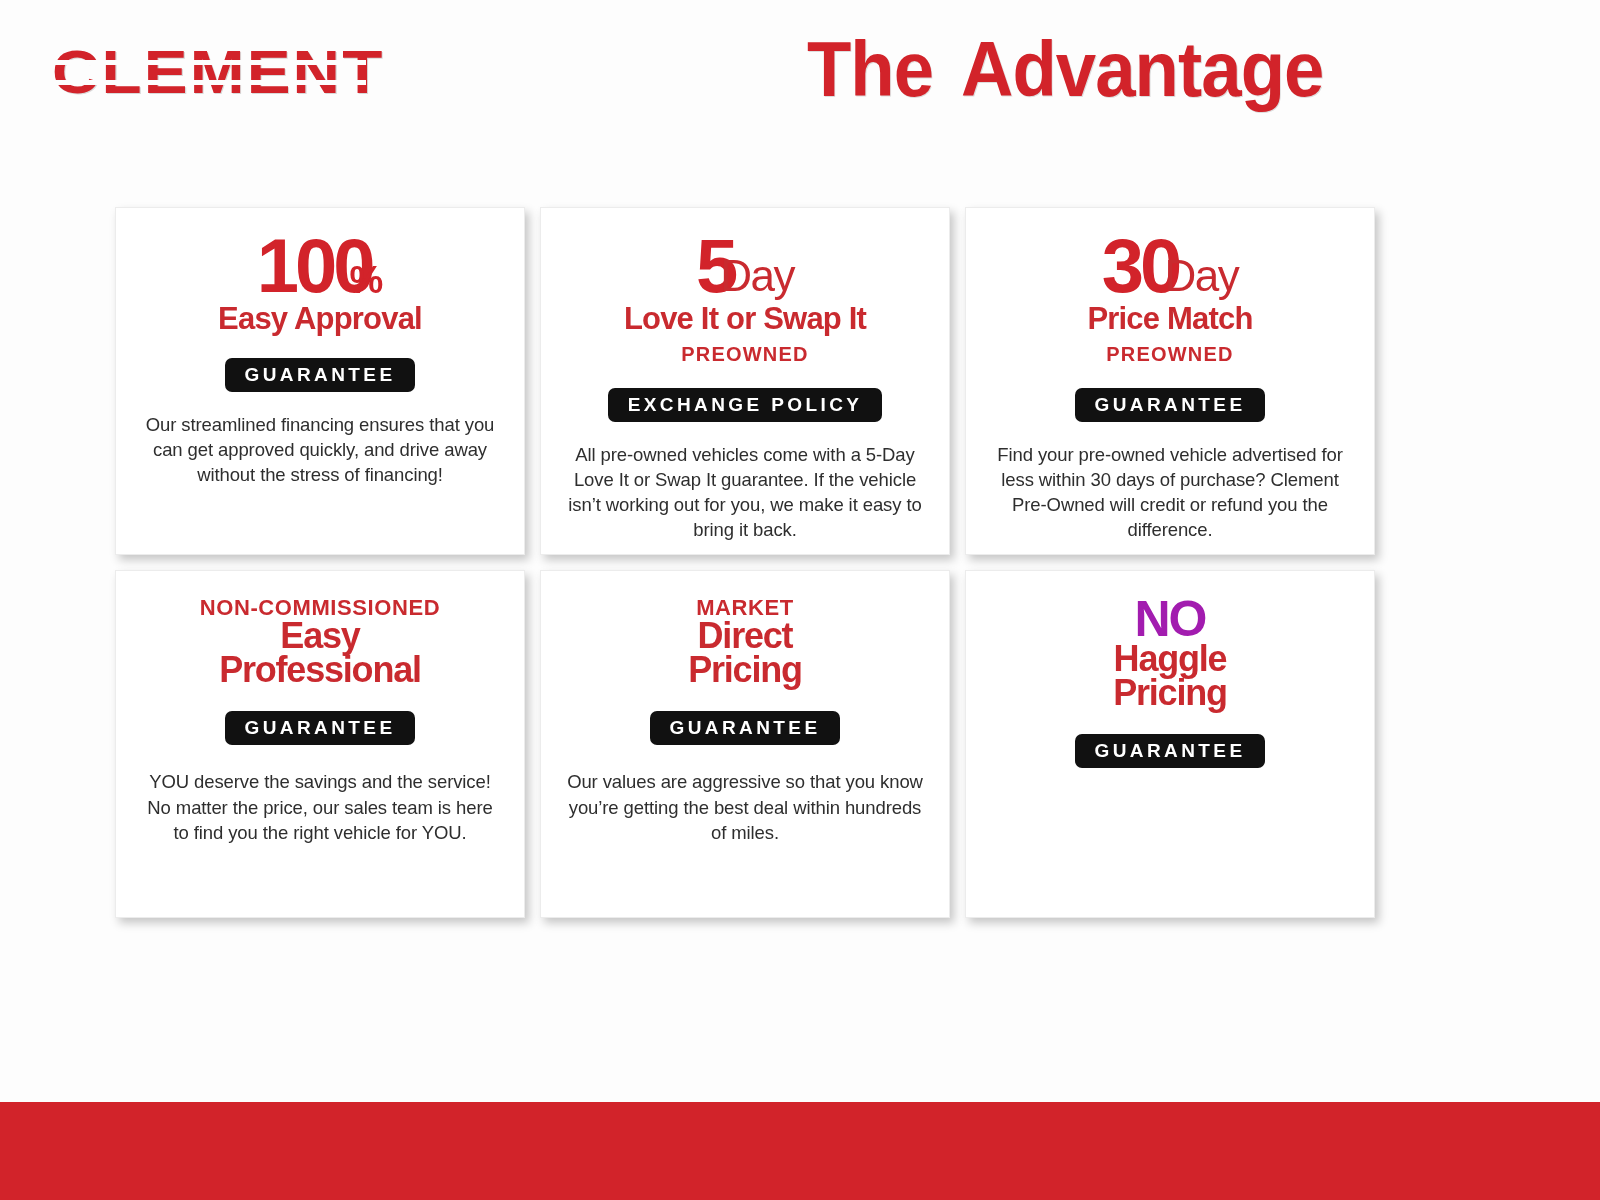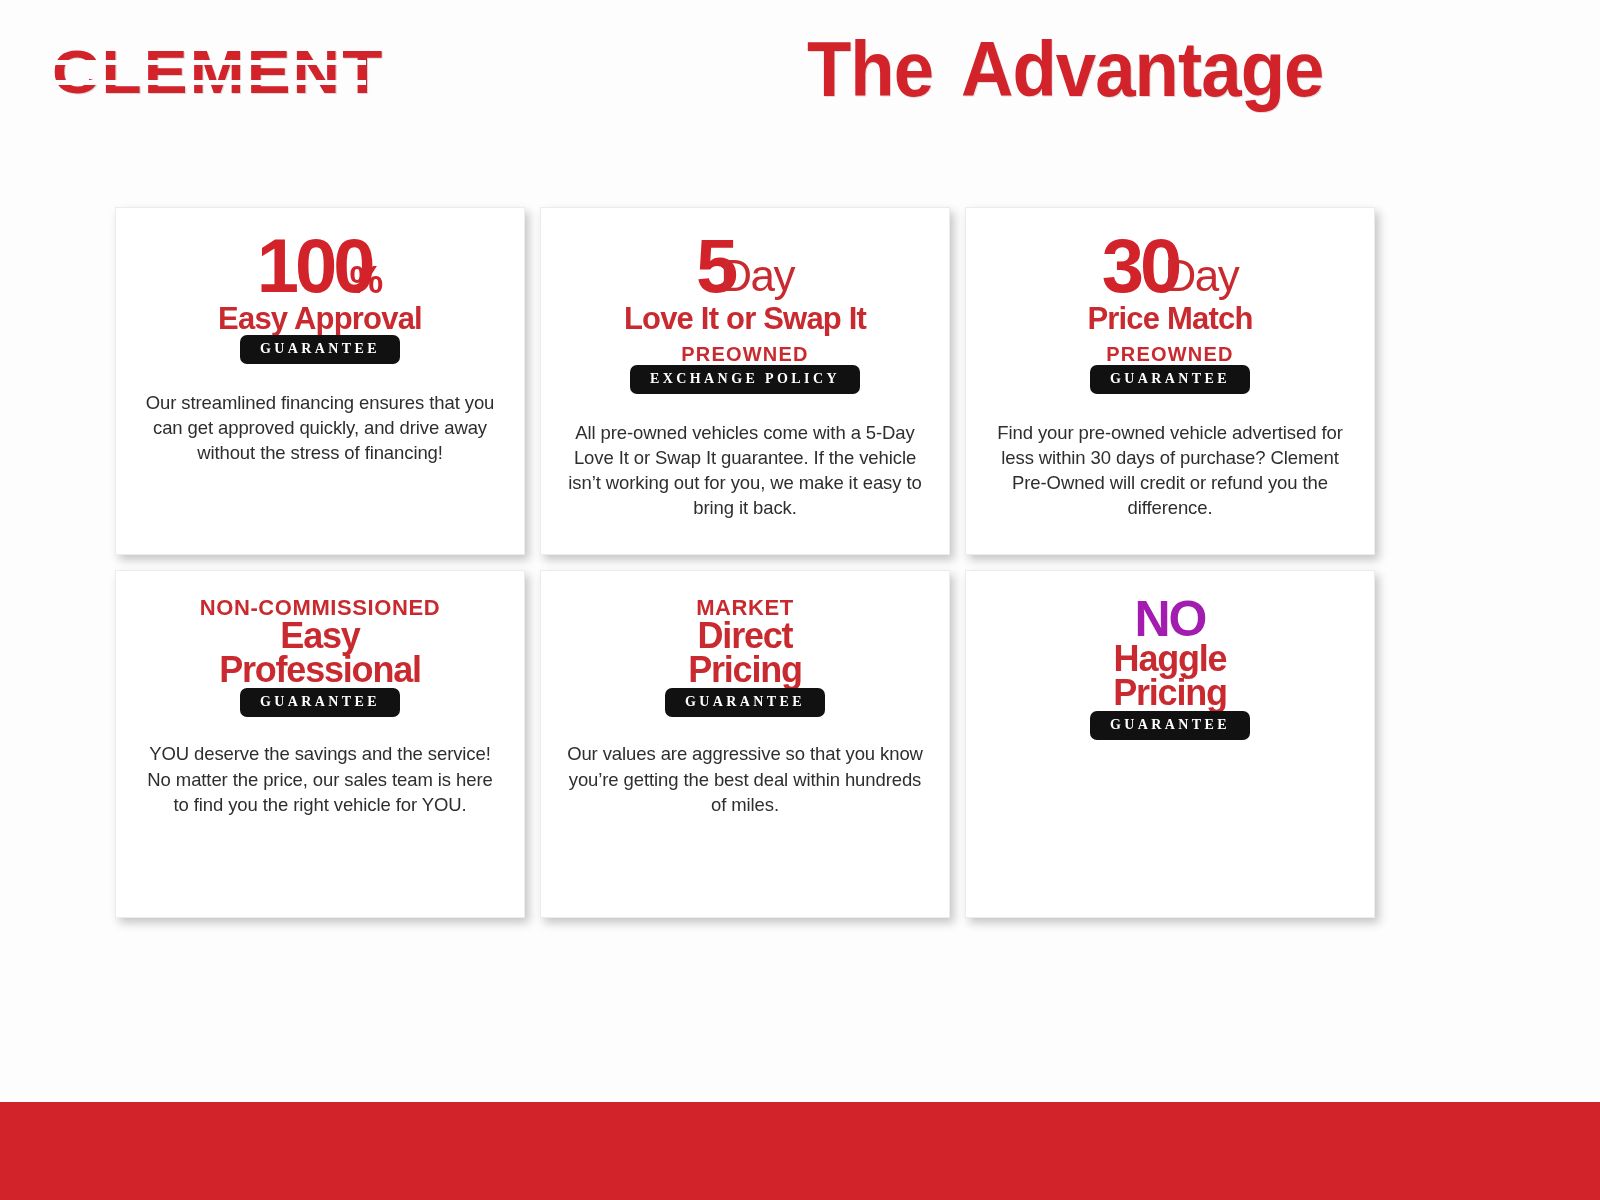--- a/index.html
+++ b/index.html
@@ -175,36 +175,35 @@
   .stack-xl {
     font-size:50px;
     font-weight:bold;
     letter-spacing:-2px;
     color:#a21caf;
     line-height:.9;
   }
 
   
   .badge {
-    margin-top:1px;
+    margin-top:24px;
     background:#111111;
     color:#ffffff;
     border-radius:7px;
     padding:7px 20px 8px;
-    font-size:14px;
+    font-size:19px;
     font-weight:bold;
     letter-spacing:3.4px;
     line-height:1;
     white-space:nowrap;
-    font-family:Liberation Serif, serif;
   }
 
   
   .body-text {
-    margin-top:26px;
+    margin-top:20px;
     font-size:18.5px;
     line-height:1.36;
     color:#2e2e2e;
     text-align:center;
     max-width:366px;
     letter-spacing:-.1px;
   }
 
   
   .card.row2 .body-text { margin-top:24px; }

